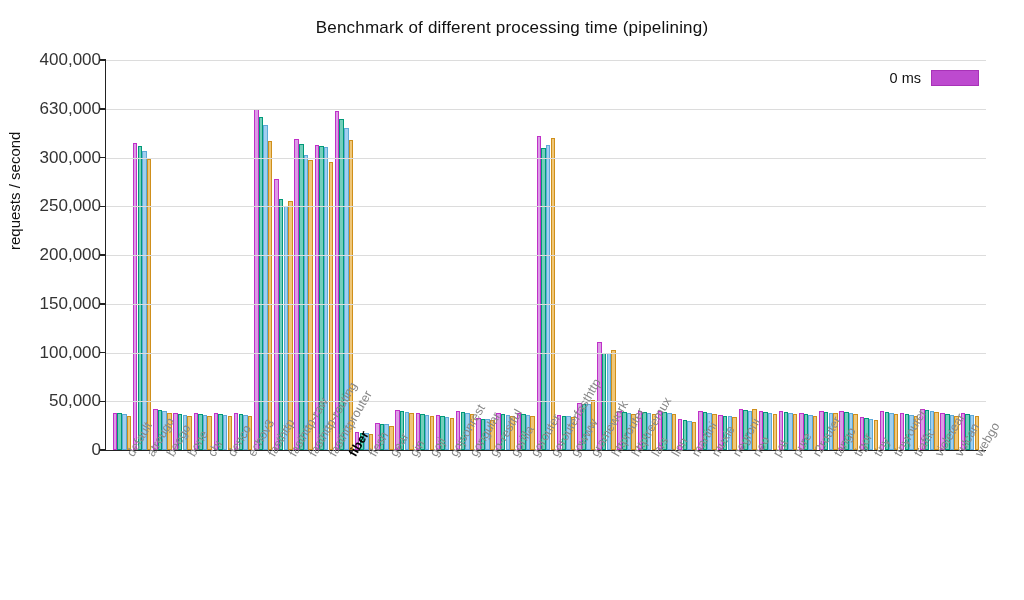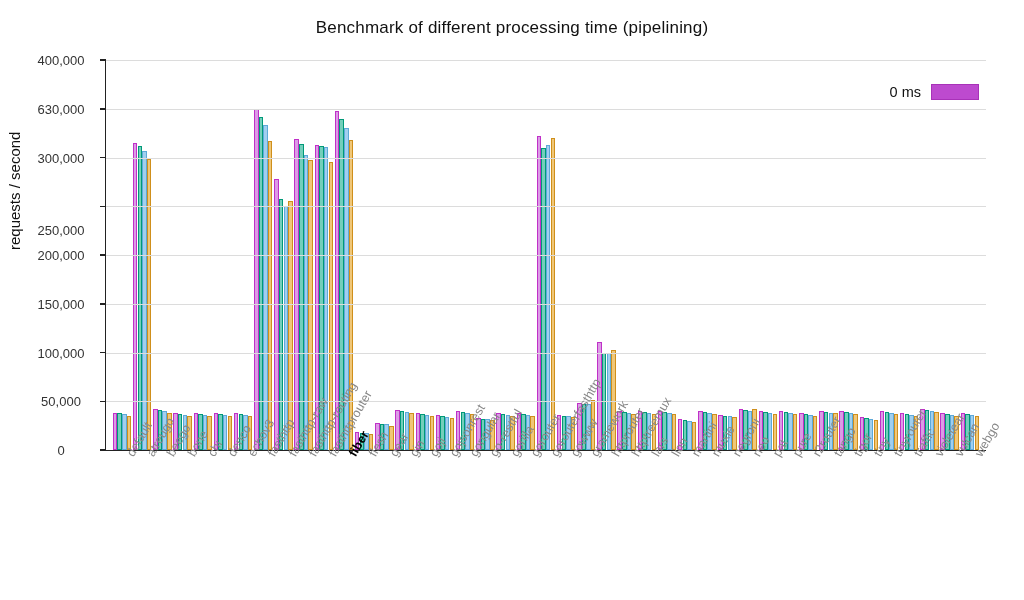--- a/index.html
+++ b/index.html
@@ -51,22 +51,22 @@
     position: absolute;
     left: 0;
     width: 100%;
     height: 0;
     border-top: 1px solid #dcdcdc;
   }
   .y-tick-label {
     position: absolute;
     right: 885px;
     width: 80px;
-    text-align: center;
-    font-size: 13px;
+    text-align: right;
+    font-size: 17px;
     color: #333;
     transform: translateY(-50%);
   }
   .y-tick-mark {
     position: absolute;
     left: -6px;
     width: 6px;
     height: 1.5px;
     background: #222;
   }
@@ -102,21 +102,21 @@
     direction: rtl;   
     text-align: right;
   }
   .xcat.hl {
     color: #000;
     font-weight: 700;
   }
   .legend {
     position: absolute;
     right: 45px;
-    top: 84px;
+    top: 70px;
     width: 160px;
   }
   .legend .item {
     display: flex;
     align-items: center;
     justify-content: flex-end;
     margin-bottom: 2px;
     font-size: 14.5px;
   }
   .legend .sw {
@@ -408,21 +408,21 @@
       <div class="y-tick-mark" style="top: 291.75px;"></div>
       <div class="y-tick-label" style="top: 292.5px;">100,000</div>
       <div class="grid-line" style="top: 243.75px;"></div>
       <div class="y-tick-mark" style="top: 243px;"></div>
       <div class="y-tick-label" style="top: 243.75px;">150,000</div>
       <div class="grid-line" style="top: 195px;"></div>
       <div class="y-tick-mark" style="top: 194.25px;"></div>
       <div class="y-tick-label" style="top: 195px;">200,000</div>
       <div class="grid-line" style="top: 146.25px;"></div>
       <div class="y-tick-mark" style="top: 145.5px;"></div>
-      <div class="y-tick-label" style="top: 146.25px; margin-top: 24px;">250,000</div>
+      <div class="y-tick-label" style="top: 146.25px;">250,000</div>
       <div class="grid-line" style="top: 97.5px;"></div>
       <div class="y-tick-mark" style="top: 96.75px;"></div>
       <div class="y-tick-label" style="top: 97.5px;">300,000</div>
       <div class="grid-line" style="top: 48.75px;"></div>
       <div class="y-tick-mark" style="top: 48px;"></div>
       <div class="y-tick-label" style="top: 48.75px;">630,000</div>
       <div class="grid-line" style="top: 0px;"></div>
       <div class="y-tick-mark" style="top: -0.75px;"></div>
       <div class="y-tick-label" style="top: 0px;">400,000</div>
       <div class="xcat" style="left: 18.093px;">default</div>

